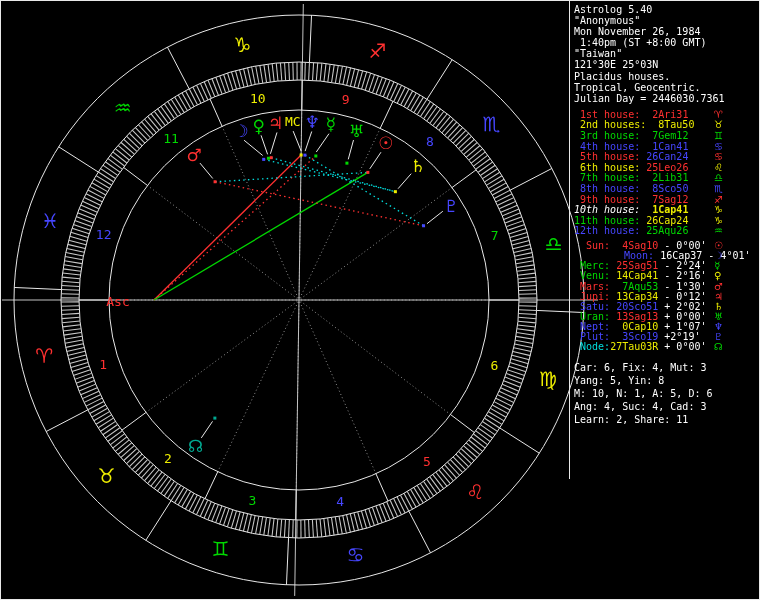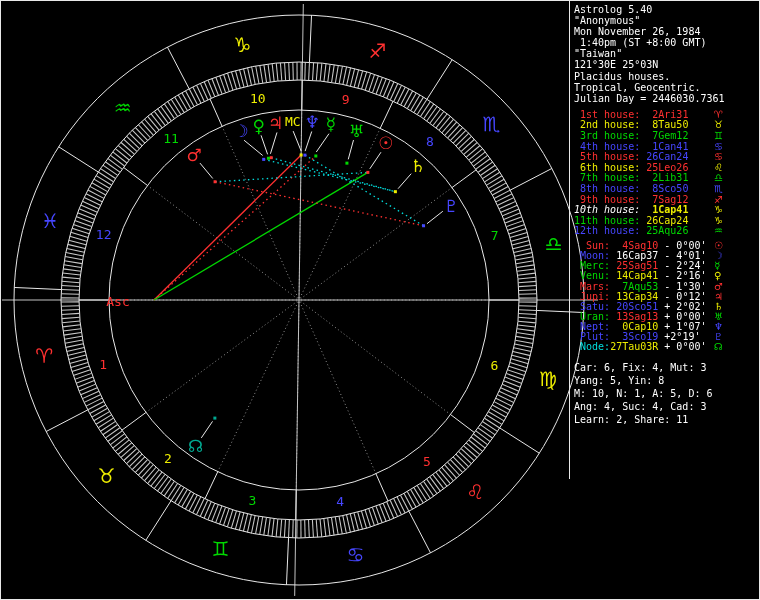--- a/index.html
+++ b/index.html
@@ -514,35 +514,35 @@
         </g>
         <g>
           <text x="117" y="300" fill="#ff3030" font-size="13" font-family="&quot;DejaVu Sans Mono&quot;,monospace" text-anchor="middle" dominant-baseline="central">Asc</text>
         </g>
       </svg>
   </div>
   <div class="panel">
     <div class="hdr" id="hdr"><div>Astrolog 5.40</div><div>"Anonymous"</div><div>Mon November 26, 1984</div><div> 1:40pm (ST +8:00 GMT)</div><div>"Taiwan"</div><div>121°30E 25°03N</div><div>Placidus houses.</div><div>Tropical, Geocentric.</div><div>Julian Day = 2446030.7361</div></div>
     <div class="houses" id="houses">
         <div class="prow hrow"><span style="color: rgb(255, 48, 48);"> 1st house:</span><span style="color: rgb(255, 48, 48);">  2Ari31</span><span class="picon" style="color: rgb(255, 48, 48);">♈</span></div>
-        <div class="prow hrow"><span style="color: rgb(237, 237, 0);"> 2nd house:</span><span style="color: rgb(237, 237, 0);">  8Tau50</span><span class="picon" style="color: rgb(237, 237, 0);">♉</span></div>
+        <div class="prow hrow"><span style="color: rgb(237, 237, 0);"> 2nd houses:</span><span style="color: rgb(237, 237, 0);">  8Tau50</span><span class="picon" style="color: rgb(237, 237, 0);">♉</span></div>
         <div class="prow hrow"><span style="color: rgb(0, 216, 0);"> 3rd house:</span><span style="color: rgb(0, 216, 0);">  7Gem12</span><span class="picon" style="color: rgb(0, 216, 0);">♊</span></div>
         <div class="prow hrow"><span style="color: rgb(70, 70, 255);"> 4th house:</span><span style="color: rgb(70, 70, 255);">  1Can41</span><span class="picon" style="color: rgb(70, 70, 255);">♋</span></div>
         <div class="prow hrow"><span style="color: rgb(255, 48, 48);"> 5th house:</span><span style="color: rgb(70, 70, 255);"> 26Can24</span><span class="picon" style="color: rgb(255, 48, 48);">♋</span></div>
         <div class="prow hrow"><span style="color: rgb(237, 237, 0);"> 6th house:</span><span style="color: rgb(255, 48, 48);"> 25Leo26</span><span class="picon" style="color: rgb(237, 237, 0);">♌</span></div>
         <div class="prow hrow"><span style="color: rgb(0, 216, 0);"> 7th house:</span><span style="color: rgb(0, 216, 0);">  2Lib31</span><span class="picon" style="color: rgb(0, 216, 0);">♎</span></div>
         <div class="prow hrow"><span style="color: rgb(70, 70, 255);"> 8th house:</span><span style="color: rgb(70, 70, 255);">  8Sco50</span><span class="picon" style="color: rgb(70, 70, 255);">♏</span></div>
         <div class="prow hrow"><span style="color: rgb(255, 48, 48);"> 9th house:</span><span style="color: rgb(255, 48, 48);">  7Sag12</span><span class="picon" style="color: rgb(255, 48, 48);">♐</span></div>
         <div class="prow hrow"><span style="color: rgb(255, 255, 255); font-style: italic;">10th house:</span><span style="color: rgb(237, 237, 0); font-weight: bold;">  1Cap41</span><span class="picon" style="color: rgb(237, 237, 0);">♑</span></div>
         <div class="prow hrow"><span style="color: rgb(0, 216, 0);">11th house:</span><span style="color: rgb(237, 237, 0);"> 26Cap24</span><span class="picon" style="color: rgb(237, 237, 0);">♑</span></div>
         <div class="prow hrow"><span style="color: rgb(70, 70, 255);">12th house:</span><span style="color: rgb(0, 216, 0);"> 25Aqu26</span><span class="picon" style="color: rgb(0, 216, 0);">♒</span></div>
       </div>
     <div class="planets" id="planets">
         <div class="prow arow"><span style="color: rgb(255, 48, 48);">  Sun:</span><span style="color: rgb(255, 48, 48);">  4Sag10</span><span style="color: rgb(255, 255, 255);"> - 0°00'</span><span class="picon" style="color: rgb(255, 48, 48);">☉</span></div>
-        <div class="prow arow"><span style="color: rgb(70, 70, 255);"> Moon:</span><span style="color: rgb(255, 255, 255);"> 16Cap37</span><span style="color: rgb(255, 255, 255);"> - 4°01'</span><span class="picon" style="color: rgb(70, 70, 255);">☽</span></div>
+        <div class="prow arow"><span style="color: rgb(70, 70, 255); margin-left: 44px;"> Moon:</span><span style="color: rgb(255, 255, 255);"> 16Cap37</span><span style="color: rgb(255, 255, 255);"> - 4°01'</span><span class="picon" style="color: rgb(70, 70, 255);">☽</span></div>
         <div class="prow arow"><span style="color: rgb(0, 216, 0);"> Merc:</span><span style="color: rgb(255, 48, 48);"> 25Sag51</span><span style="color: rgb(255, 255, 255);"> - 2°24'</span><span class="picon" style="color: rgb(0, 216, 0);">☿</span></div>
         <div class="prow arow"><span style="color: rgb(0, 216, 0);"> Venu:</span><span style="color: rgb(237, 237, 0);"> 14Cap41</span><span style="color: rgb(255, 255, 255);"> - 2°16'</span><span class="picon" style="color: rgb(237, 237, 0);">♀</span></div>
         <div class="prow arow"><span style="color: rgb(255, 48, 48);"> Mars:</span><span style="color: rgb(0, 216, 0);">  7Aqu53</span><span style="color: rgb(255, 255, 255);"> - 1°30'</span><span class="picon" style="color: rgb(255, 48, 48);">♂</span></div>
         <div class="prow arow"><span style="color: rgb(255, 48, 48);"> Jupi:</span><span style="color: rgb(237, 237, 0);"> 13Cap34</span><span style="color: rgb(255, 255, 255);"> - 0°12'</span><span class="picon" style="color: rgb(255, 48, 48);">♃</span></div>
         <div class="prow arow"><span style="color: rgb(70, 70, 255);"> Satu:</span><span style="color: rgb(70, 70, 255);"> 20Sco51</span><span style="color: rgb(255, 255, 255);"> + 2°02'</span><span class="picon" style="color: rgb(237, 237, 0);">♄</span></div>
         <div class="prow arow"><span style="color: rgb(0, 216, 0);"> Uran:</span><span style="color: rgb(255, 48, 48);"> 13Sag13</span><span style="color: rgb(255, 255, 255);"> + 0°00'</span><span class="picon" style="color: rgb(0, 216, 0);">♅</span></div>
         <div class="prow arow"><span style="color: rgb(70, 70, 255);"> Nept:</span><span style="color: rgb(237, 237, 0);">  0Cap10</span><span style="color: rgb(255, 255, 255);"> + 1°07'</span><span class="picon" style="color: rgb(70, 70, 255);">♆</span></div>
         <div class="prow arow"><span style="color: rgb(70, 70, 255);"> Plut:</span><span style="color: rgb(70, 70, 255);">  3Sco19</span><span style="color: rgb(255, 255, 255);"> +2°19'</span><span class="picon" style="color: rgb(70, 70, 255);">♇</span></div>
         <div class="prow arow"><span style="color: rgb(0, 222, 222);"> Node:</span><span style="color: rgb(237, 237, 0);">27Tau03R</span><span style="color: rgb(255, 255, 255);"> + 0°00'</span><span class="picon" style="color: rgb(0, 216, 0);">☊</span></div>
       </div>

